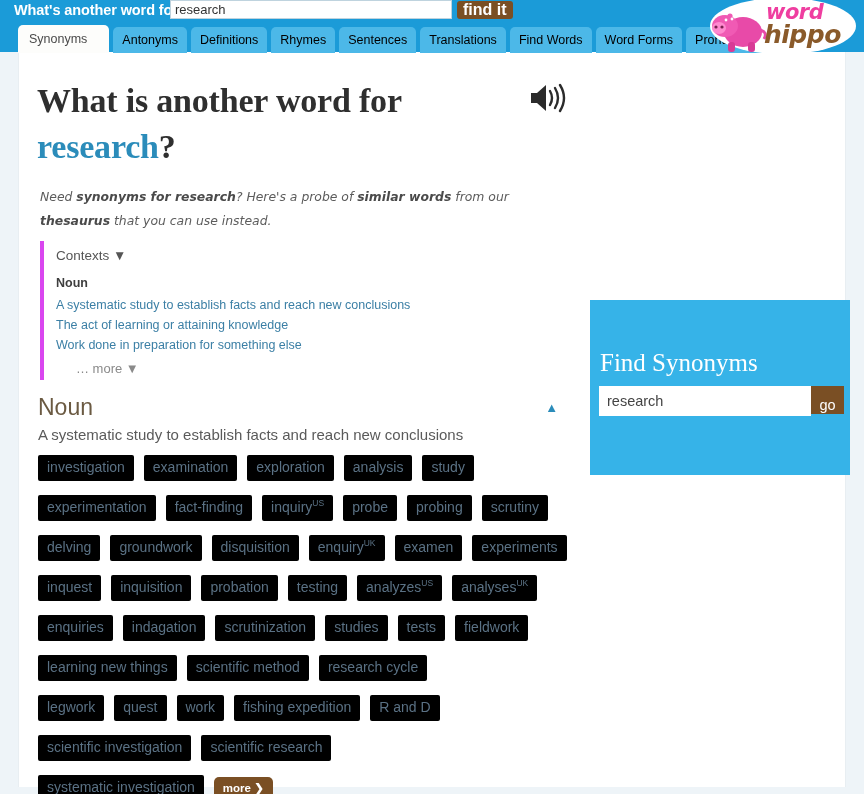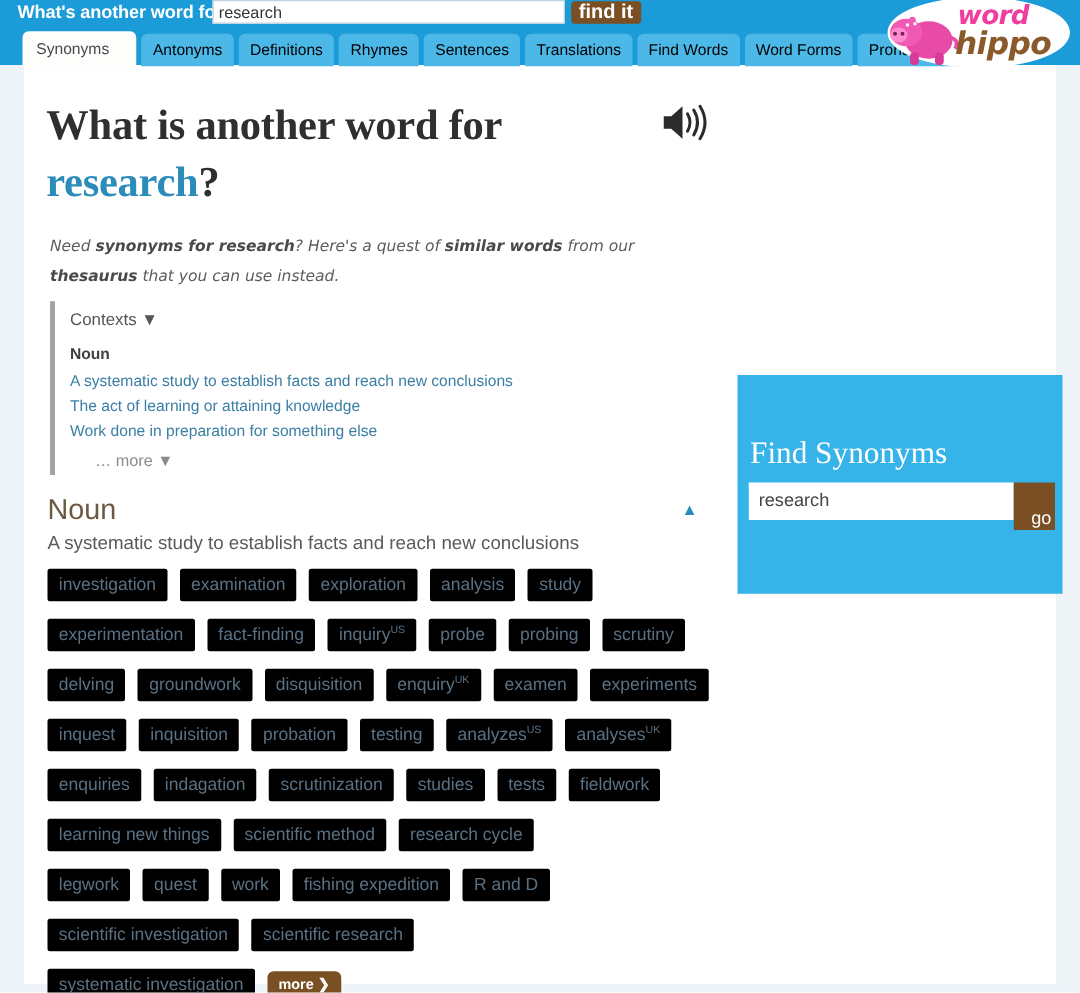--- a/index.html
+++ b/index.html
@@ -171,21 +171,21 @@
     color: #5c5c5c;
     line-height: 24px;
   }
   .intro b { color: #4a4a4a; }
 
   
   .contexts {
     position: absolute;
     left: 40px; top: 241px;
     width: 500px;
-    border-left: 4px solid #a3a3a3;
+    border-left: 4px solid #d946ef;
     padding: 4px 0 4px 12px;
   }
   .contexts-title {
     font-size: 13.5px;
     color: #555555;
     line-height: 22px;
     cursor: pointer;
   }
   .contexts-pos {
     font-size: 12.5px;
@@ -304,30 +304,30 @@
     background: #ffffff;
     font-family: "Liberation Sans", sans-serif;
     font-size: 14.5px;
     color: #444444;
     padding: 0 8px;
     outline: none;
   }
   .sidebox-go {
     position: absolute;
     left: 221px; top: 86px;
-    width: 33px; height: 38px;
+    width: 33px; height: 28px;
     background: #7a4f24;
     color: #ffffff;
     border: none;
     font-family: "Liberation Sans", sans-serif;
     font-size: 14.5px;
     cursor: pointer;
     line-height: 30px;
     text-align: center;
-    padding: 14px;
+    padding: 4px;
   }
 </style>
 </head>
 <body>
 
 <div id="page">
 
   <div class="page-white"></div>
 
   <div class="topbar">
@@ -376,21 +376,21 @@
   </div>
 
   <svg class="speaker-icon" width="40" height="32" viewBox="0 0 40 32">
     <path d="M2 11 h6 L17 3 v26 L8 21 H2 z" fill="#2b2b2b"></path>
     <path d="M21 9 q4 7 0 14" stroke="#2b2b2b" stroke-width="2.4" fill="none" stroke-linecap="round"></path>
     <path d="M26 6 q6 10 0 20" stroke="#2b2b2b" stroke-width="2.4" fill="none" stroke-linecap="round"></path>
     <path d="M31 3 q8 13 0 26" stroke="#2b2b2b" stroke-width="2.4" fill="none" stroke-linecap="round"></path>
   </svg>
 
   <div class="intro">
-    <span>Need </span><b>synonyms for research</b><span>? Here's a quest of </span><b>similar words</b><span> from our </span><b>thesaurus</b><span> that you can use instead.</span>
+    <span>Need </span><b>synonyms for research</b><span>? Here's a probe of </span><b>similar words</b><span> from our </span><b>thesaurus</b><span> that you can use instead.</span>
   </div>
 
   <div class="contexts">
     <div class="contexts-title">
       <span>Contexts</span>
       <span>▼</span>
     </div>
     <div class="contexts-pos">Noun</div>
     <a class="context-link">A systematic study to establish facts and reach new conclusions</a>
     <a class="context-link">The act of learning or attaining knowledge</a>

